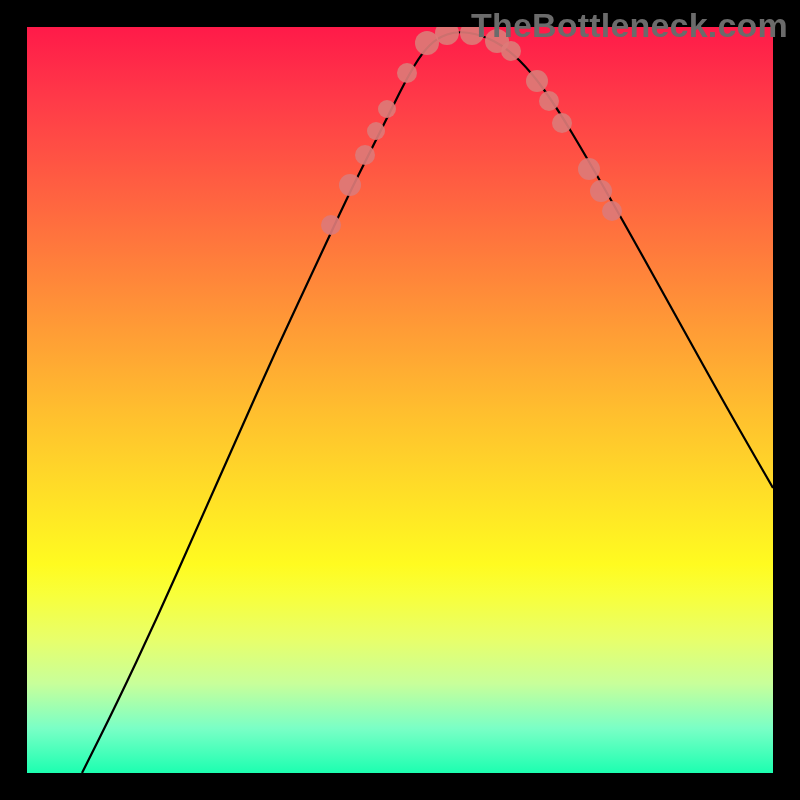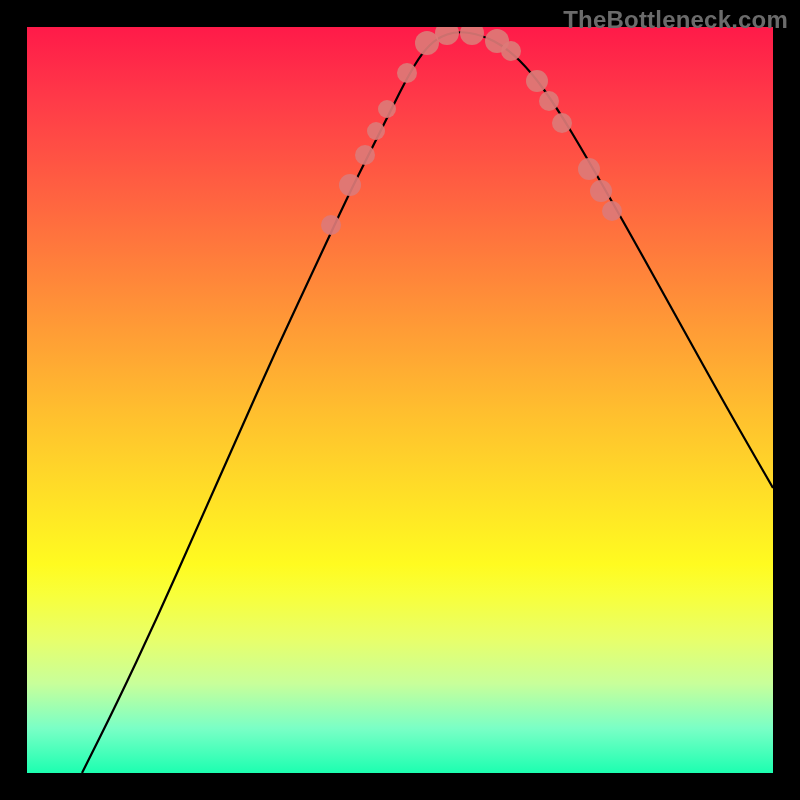--- a/index.html
+++ b/index.html
@@ -36,21 +36,21 @@
       #e8ff6a 82%,
       #c8ff9a 88%,
       #7affc6 94%,
       #1cffb0 100%);
   }
   .watermark {
     position: absolute;
     top: 6px;
     right: 12px;
     font-family: Arial, Helvetica, sans-serif;
-    font-size: 24px;
+    font-size: 34px;
     font-weight: 600;
     color: #6b6b6b;
     letter-spacing: 0.2px;
     user-select: none;
     margin-left: 26px;
   }
   svg.curve {
     position: absolute;
     left: 0;
     top: 0;

